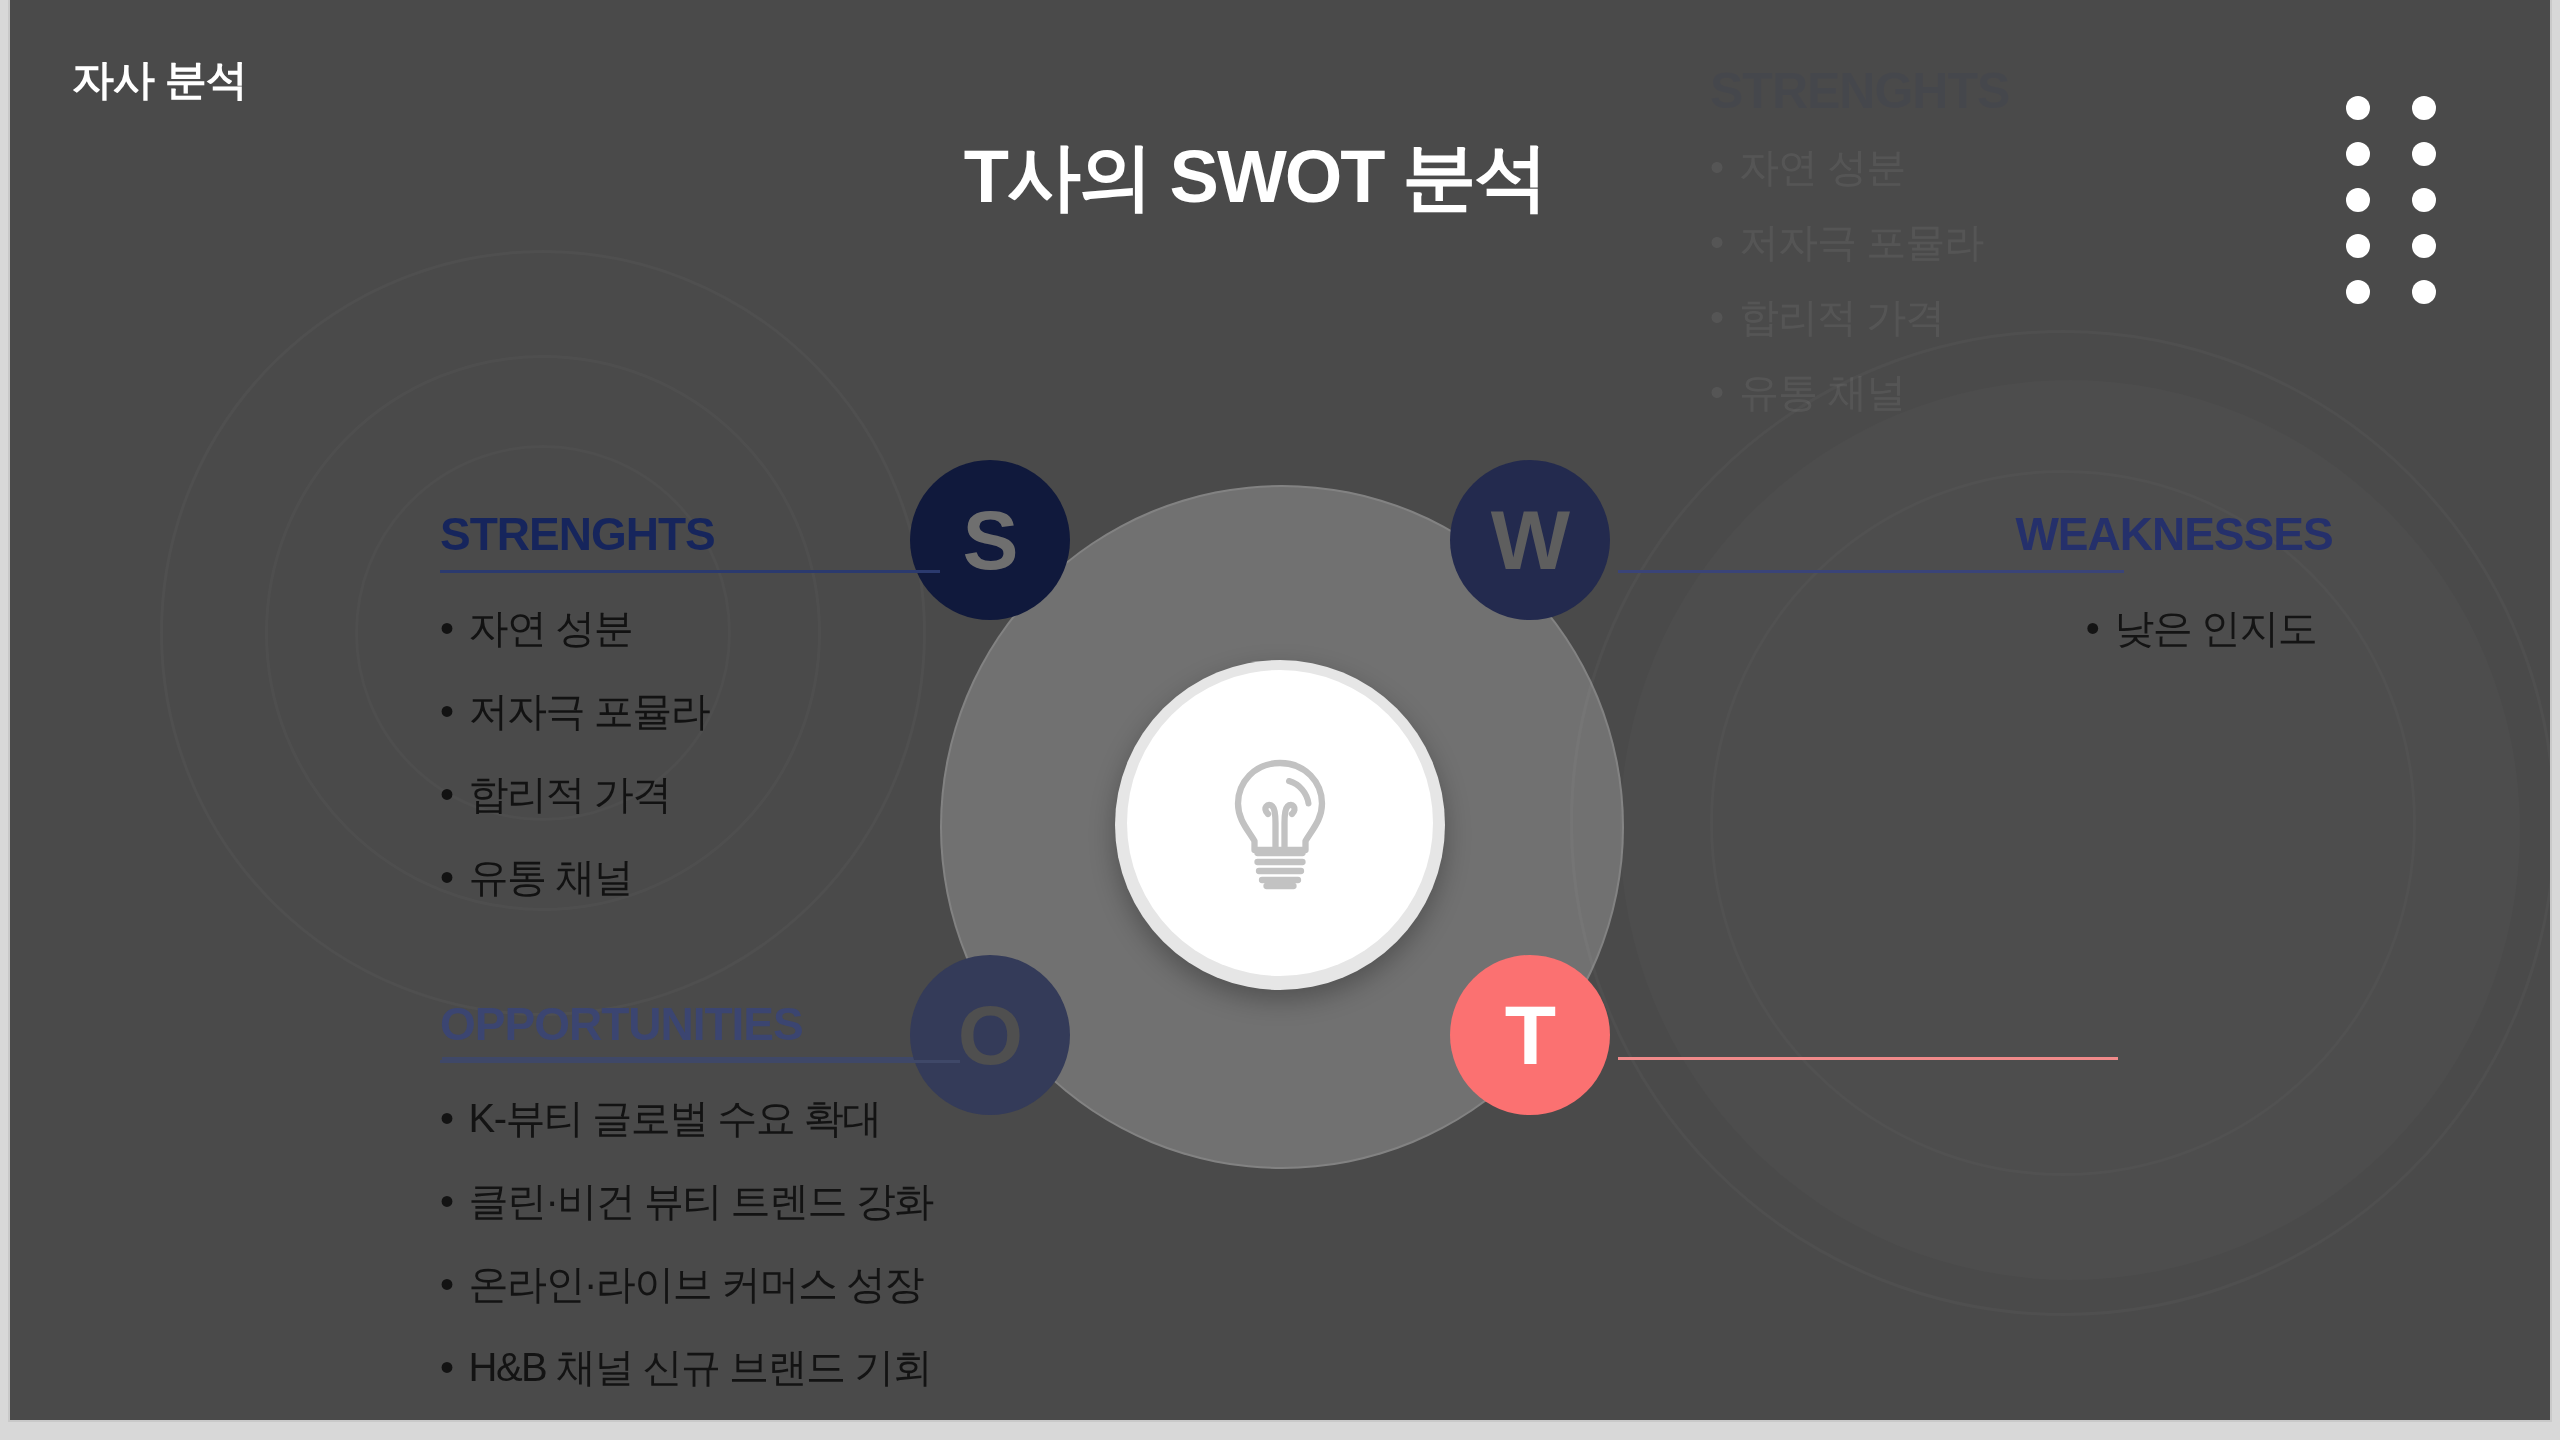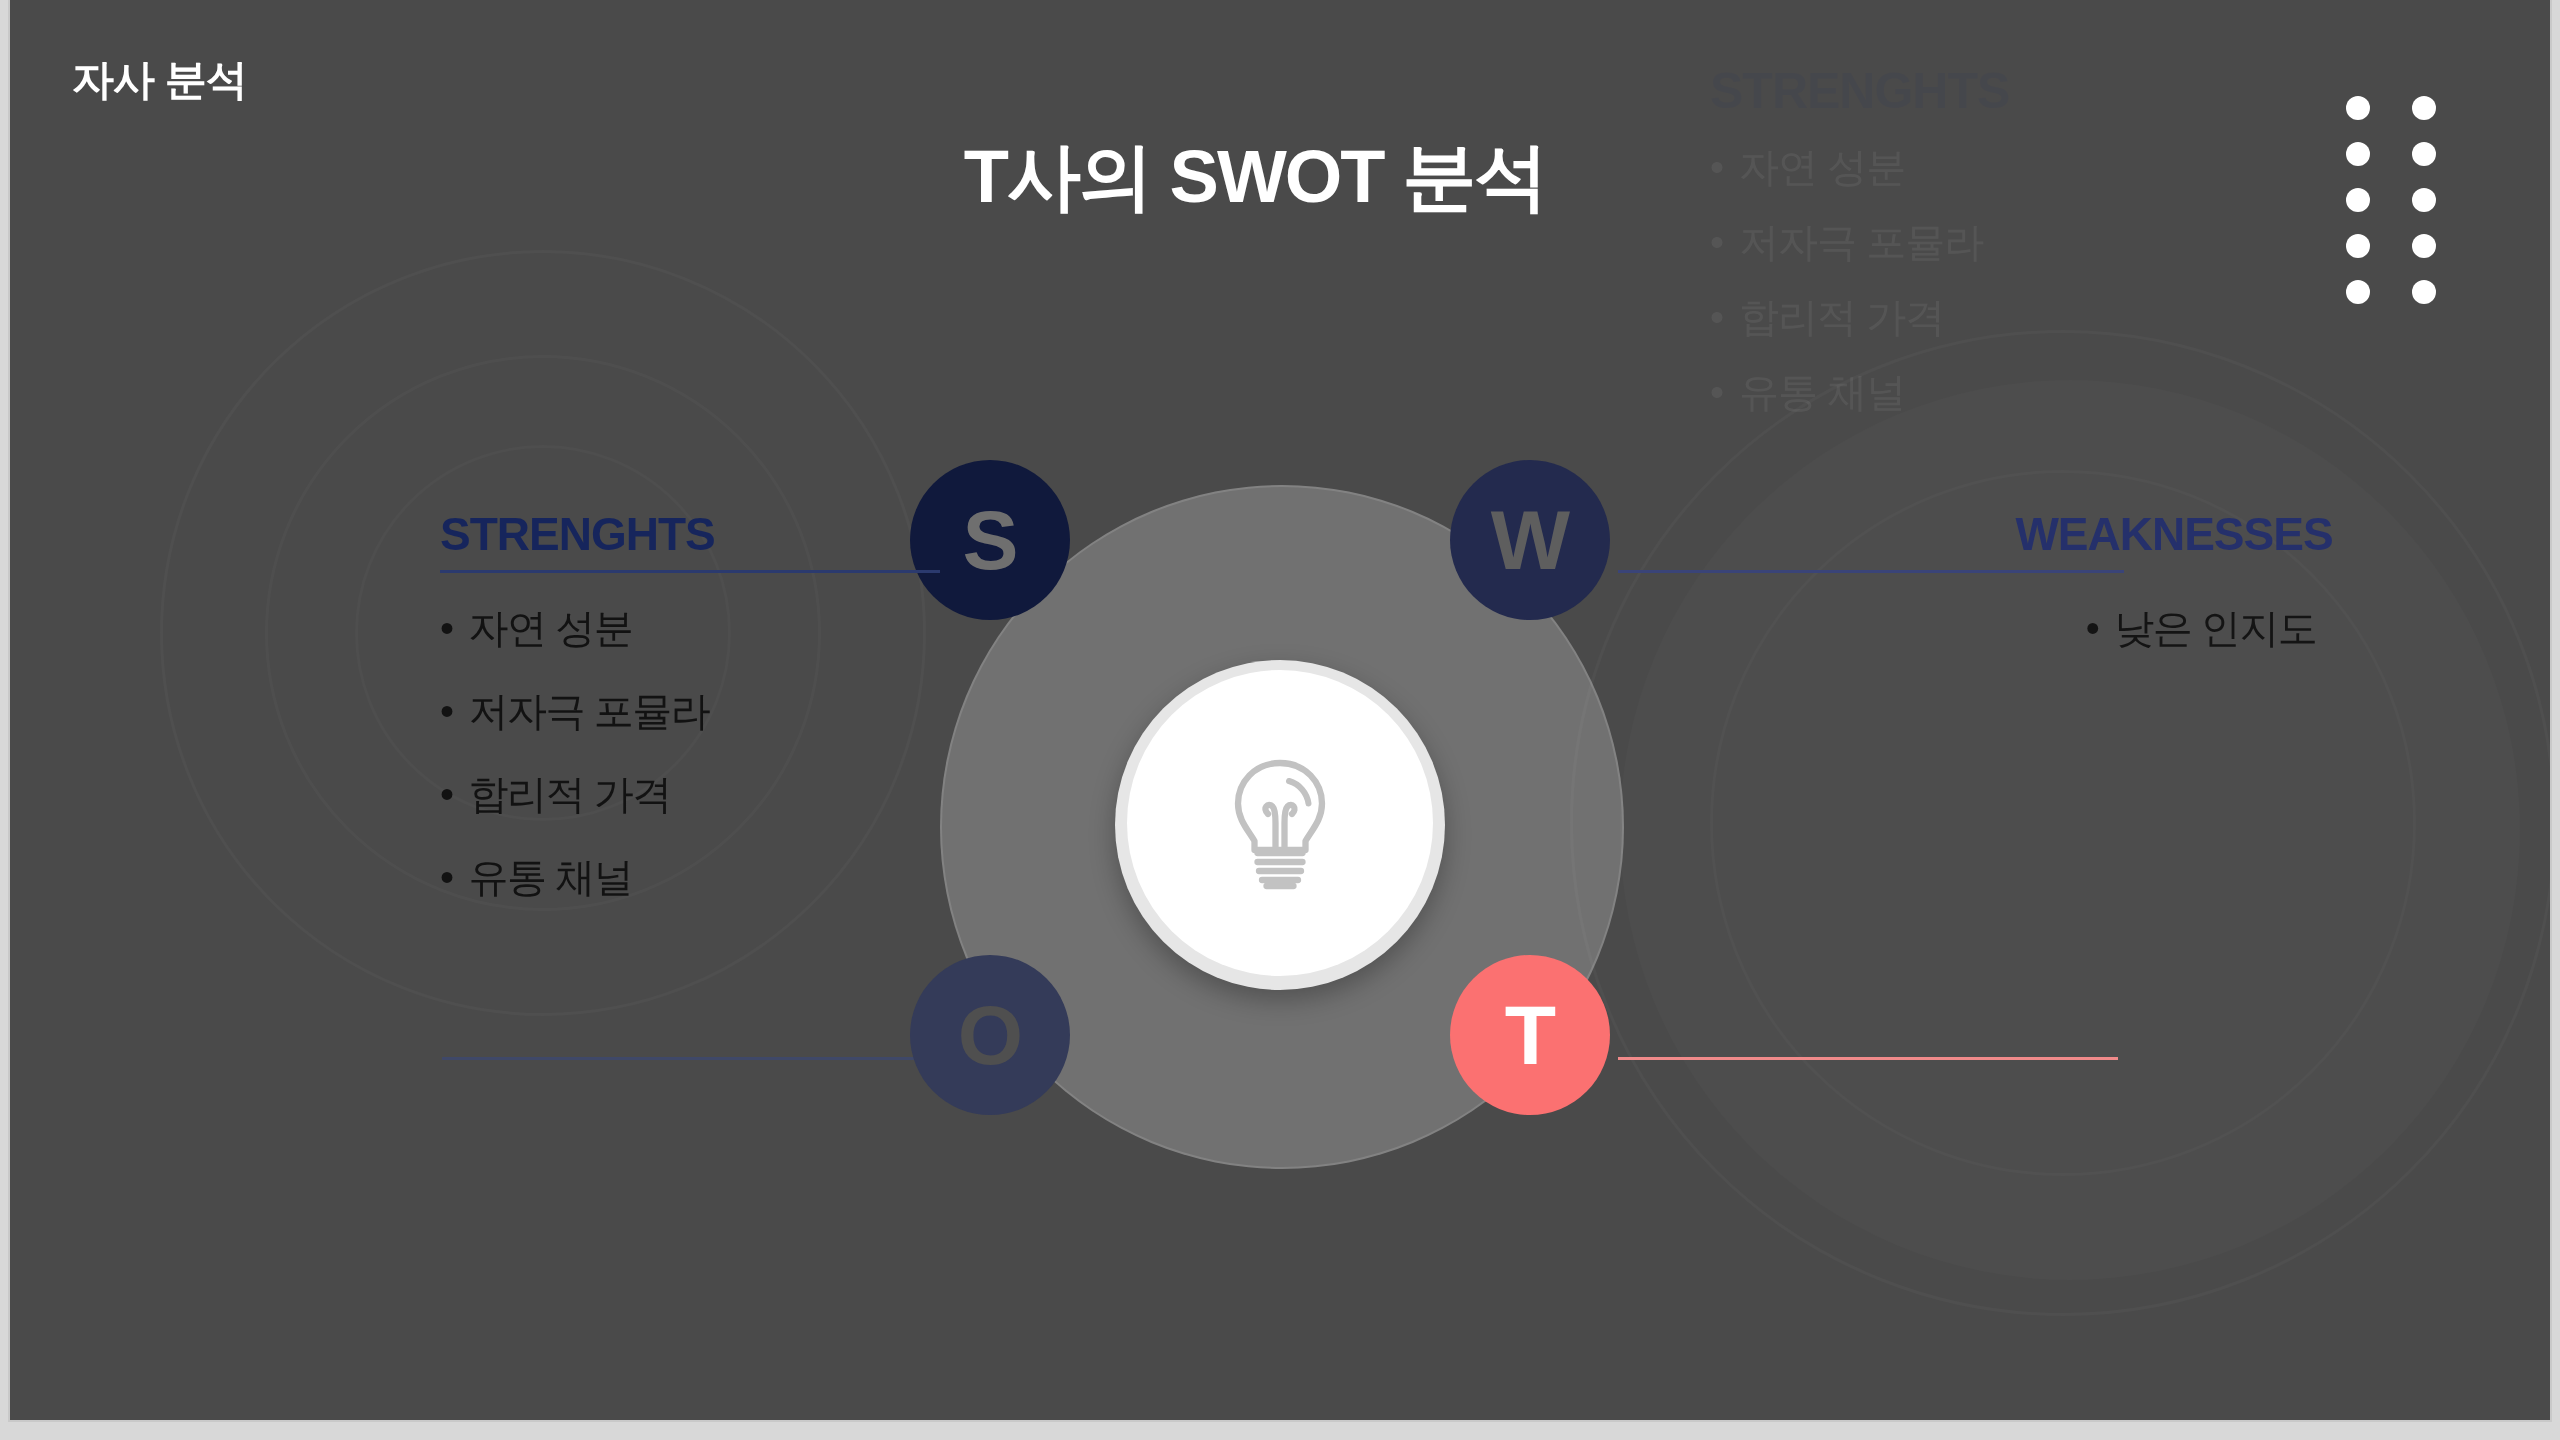--- a/index.html
+++ b/index.html
@@ -200,15 +200,25 @@
   </div>
 
   <div class="quad" id="q-weaknesses">
     <div class="qhead">WEAKNESSES</div>
     <div class="qrule"></div>
     <ul class="qlist">
       <li>낮은 인지도</li>
     </ul>
   </div>
 
+  <div class="quad" id="q-opportunities">
+    <div class="qhead">OPPORTUNITIES</div>
+    <div class="qrule"></div>
+    <ul class="qlist">
+      <li>K-뷰티 글로벌 수요 확대</li>
+      <li>클린·비건 뷰티 트렌드 강화</li>
+      <li>온라인·라이브 커머스 성장</li>
+      <li>H&amp;B 채널 신규 브랜드 기회</li>
+    </ul>
+  </div>
 
 
 </div>
 
 </body></html>

